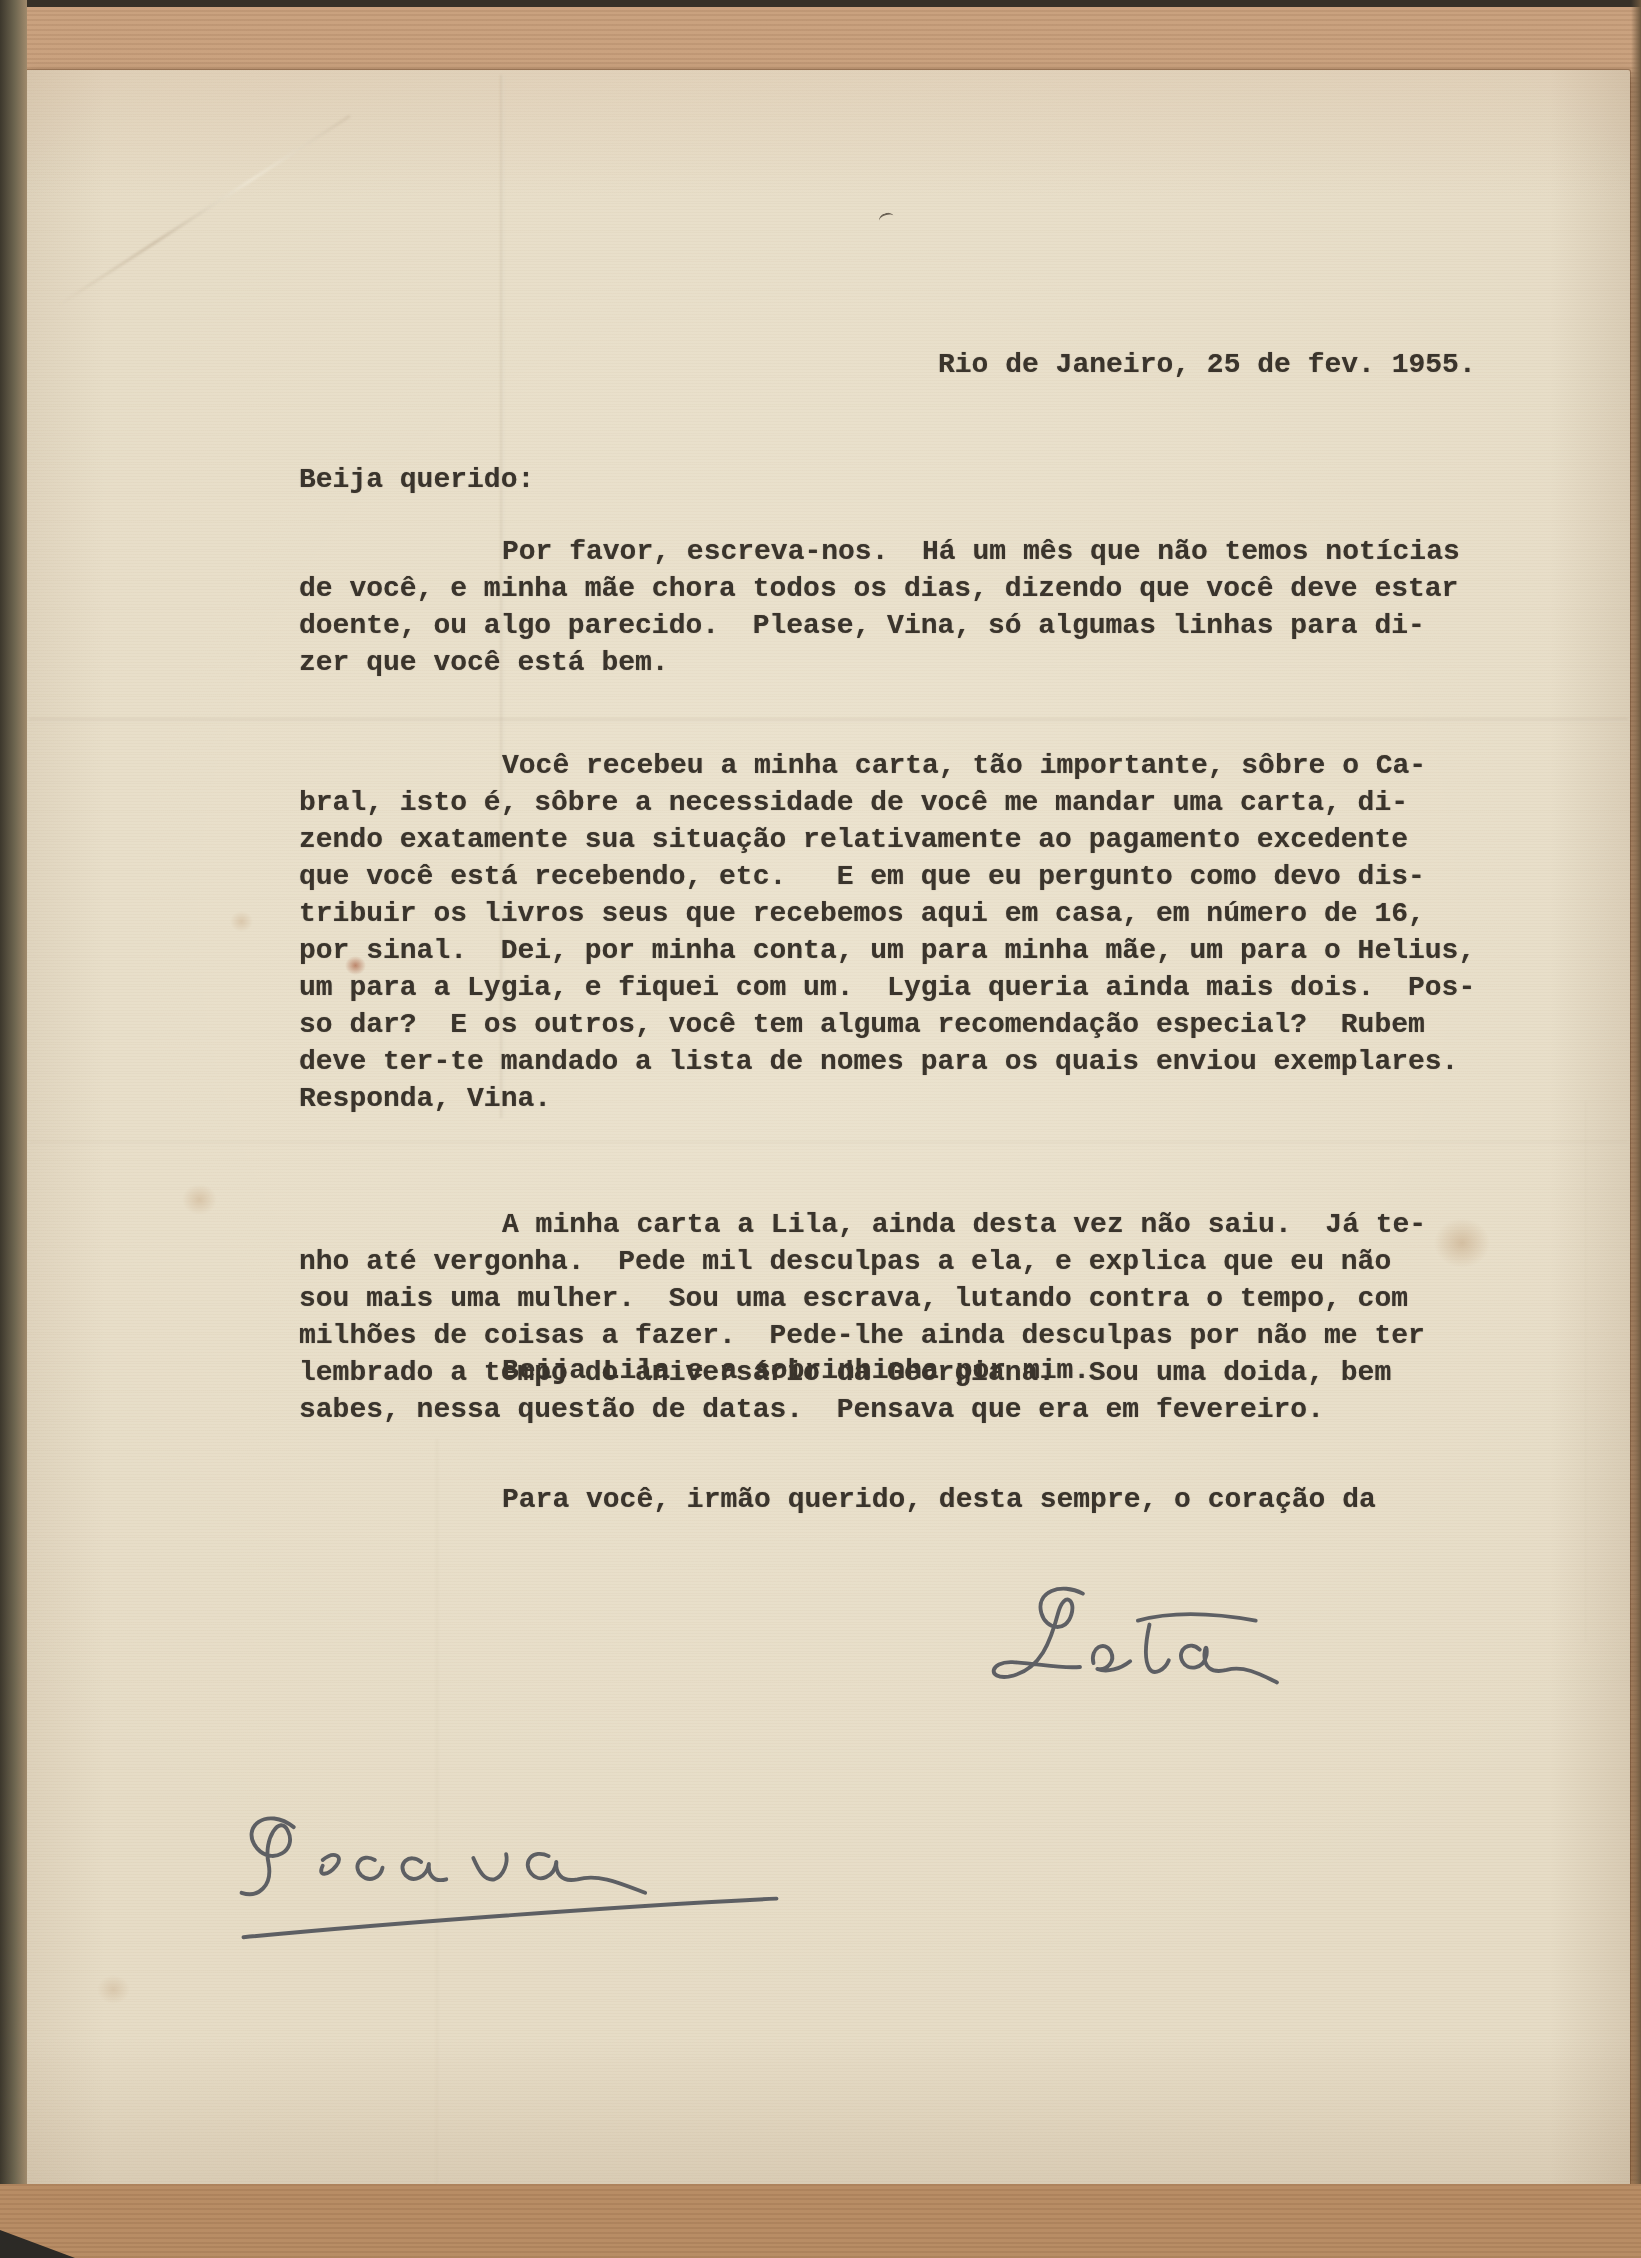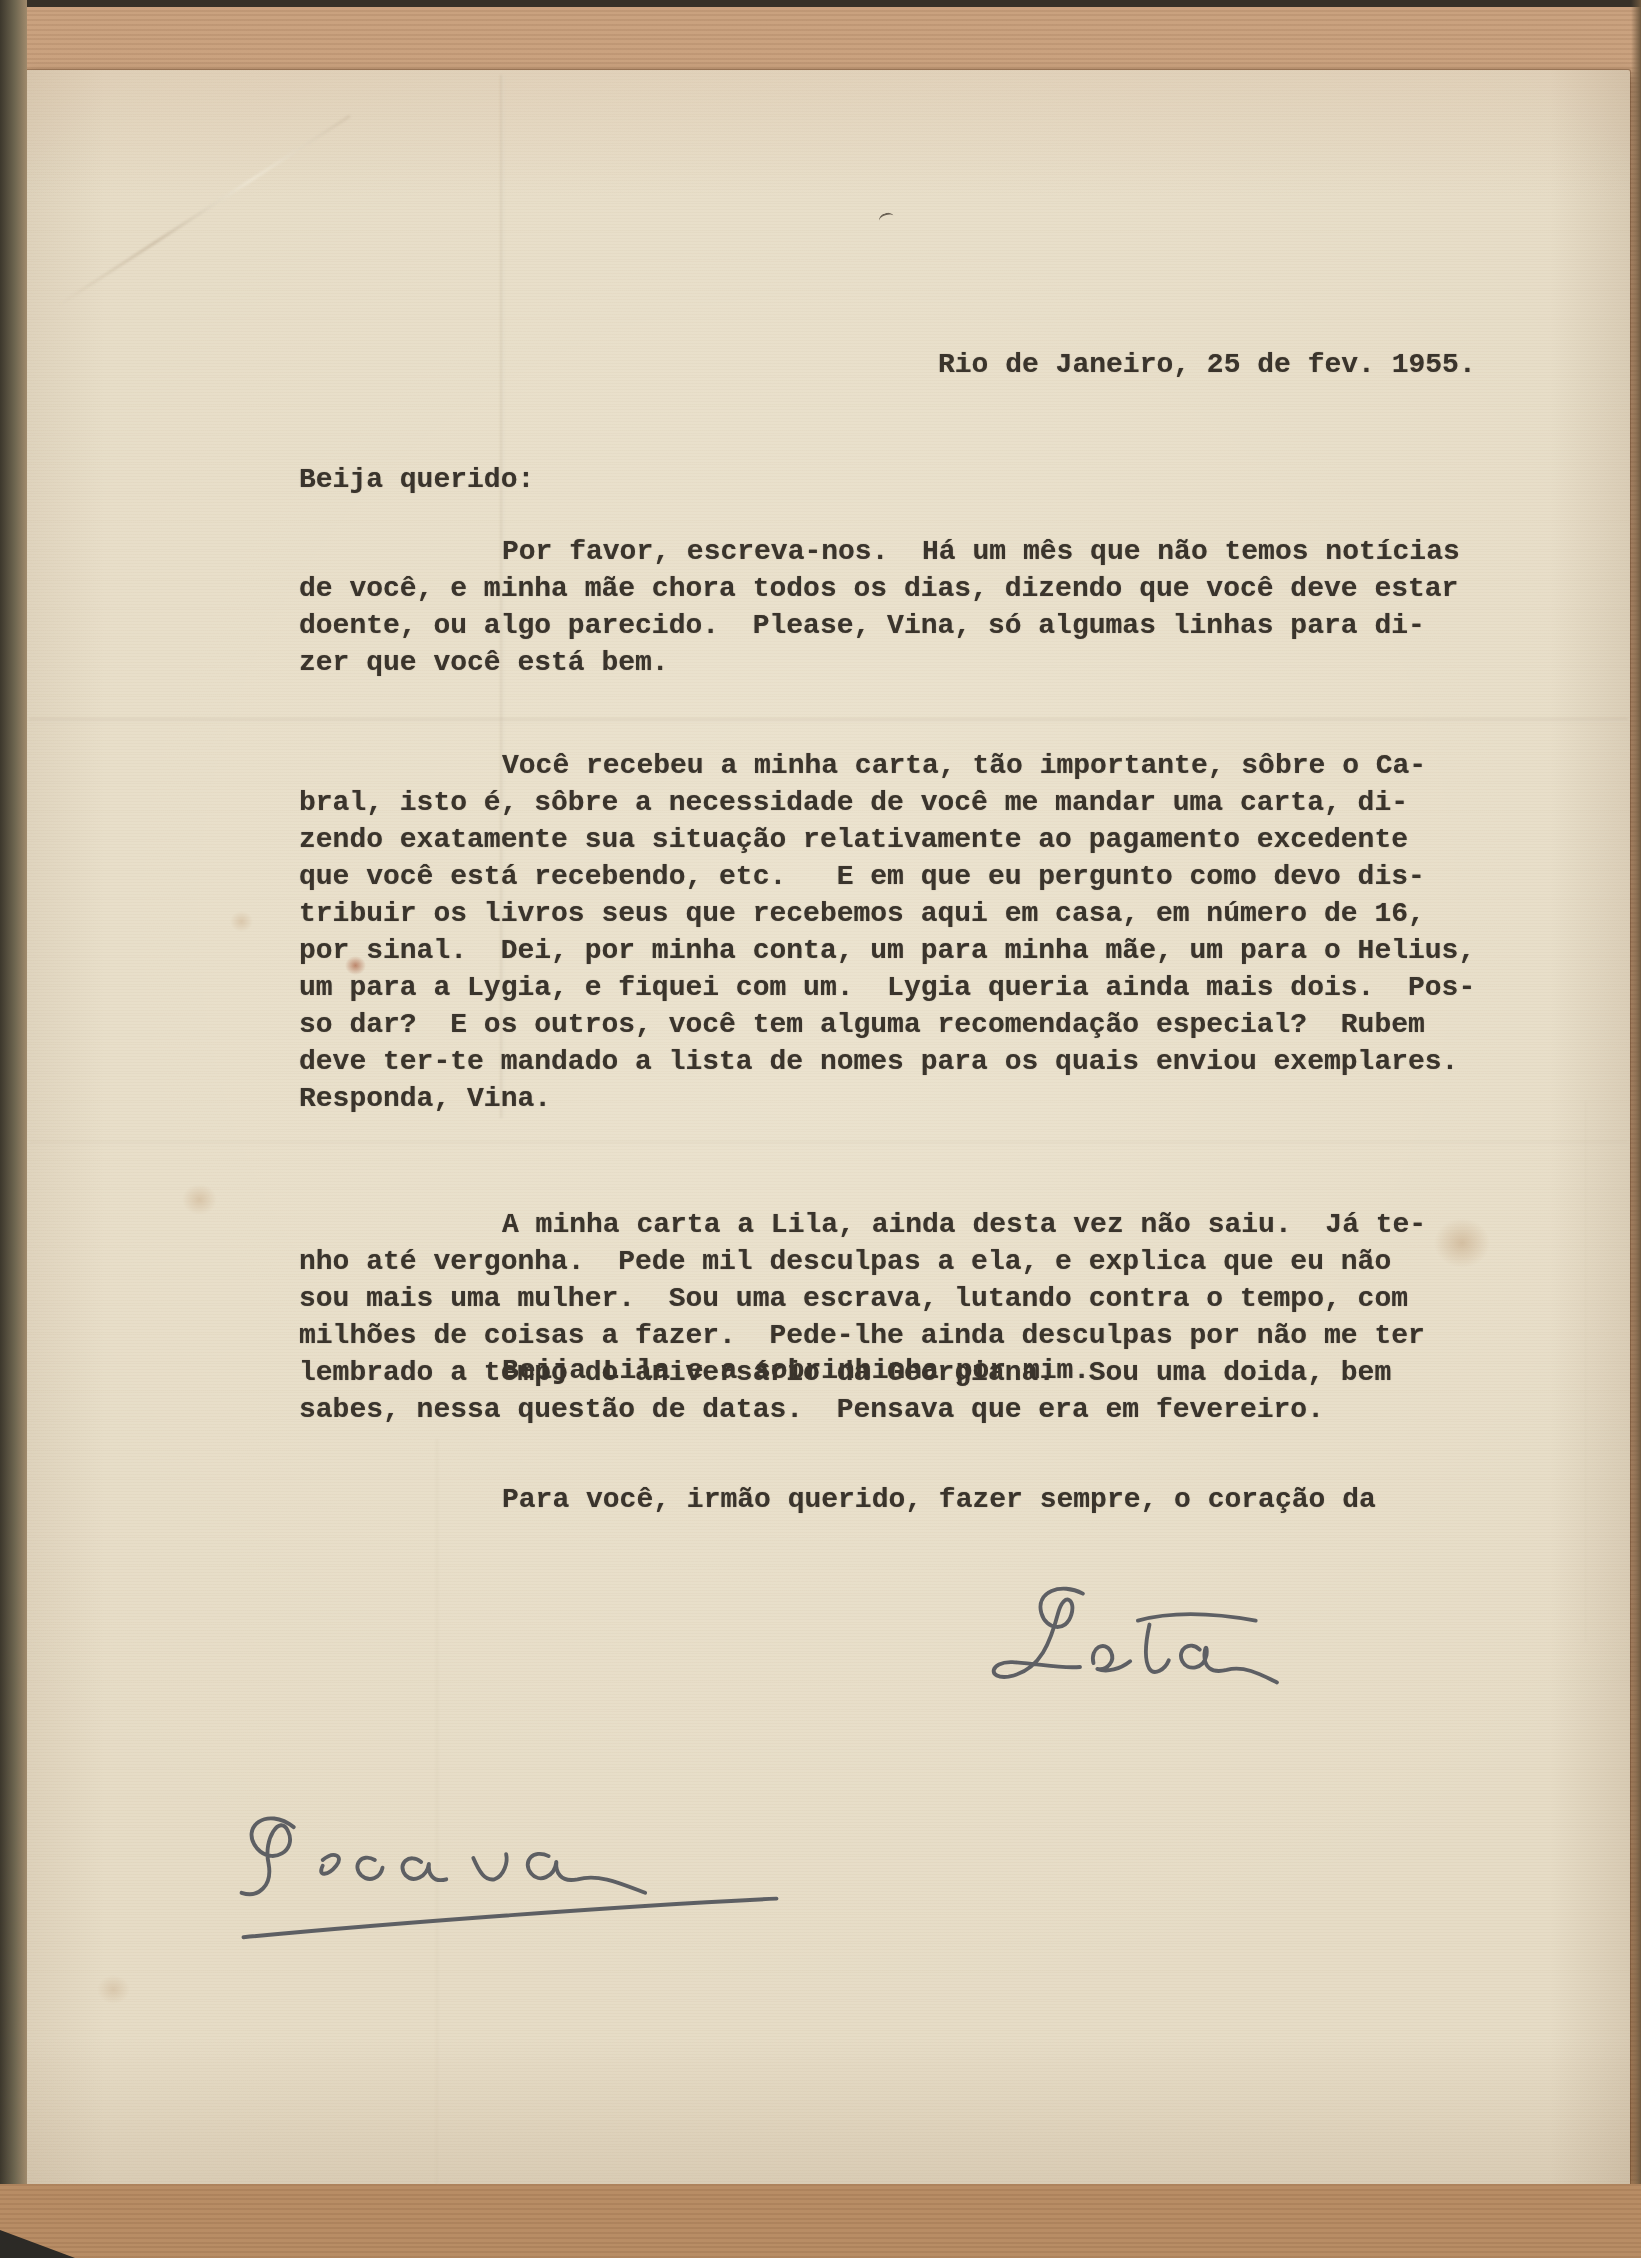--- a/index.html
+++ b/index.html
@@ -95,21 +95,21 @@
 so dar?  E os outros, você tem alguma recomendação especial?  Rubem
 deve ter-te mandado a lista de nomes para os quais enviou exemplares.
 Responda, Vina.</p>
   <p class="typed indent" style="top:1206px;">A minha carta a Lila, ainda desta vez não saiu.  Já te-
 nho até vergonha.  Pede mil desculpas a ela, e explica que eu não
 sou mais uma mulher.  Sou uma escrava, lutando contra o tempo, com
 milhões de coisas a fazer.  Pede-lhe ainda desculpas por não me ter
 lembrado a tempo do aniversário da Georgiana.  Sou uma doida, bem
 sabes, nessa questão de datas.  Pensava que era em fevereiro.</p>
   <p class="typed indent" style="top:1352px;">Beija Lila e a sobrinhinha por mim.</p>
-  <p class="typed indent" style="top:1481px;">Para você, irmão querido, fazer sempre, o coração da</p>
+  <p class="typed indent" style="top:1481px;">Para você, irmão querido, desta sempre, o coração da</p>
 
   <svg class="handwriting" style="left:966px;top:1580px;" width="338" height="118" viewBox="0 0 350 122" aria-label="Letã">
     <path d="M121 14 C98 2 72 12 78 34 C83 52 104 54 109 36 C114 20 102 12 96 32 C88 62 78 94 44 100 C22 103 24 84 48 85 C74 86 96 92 118 90"></path>
     <path d="M132 86 C128 70 144 62 150 74 C155 84 146 94 136 92 C146 96 160 92 170 84"></path>
     <path d="M190 46 C186 64 184 82 190 92 C195 99 206 93 210 83"></path>
     <path d="M178 42 C214 32 256 34 300 42"></path>
     <path d="M242 72 C232 62 218 72 224 84 C230 95 246 92 249 78 C250 70 248 66 247 76 C246 90 254 97 270 93 C288 88 306 98 322 106"></path>
   </svg>
 
   <svg class="handwriting" style="left:230px;top:1798px;" width="560" height="150" viewBox="0 0 580 155" aria-label="escrava">

